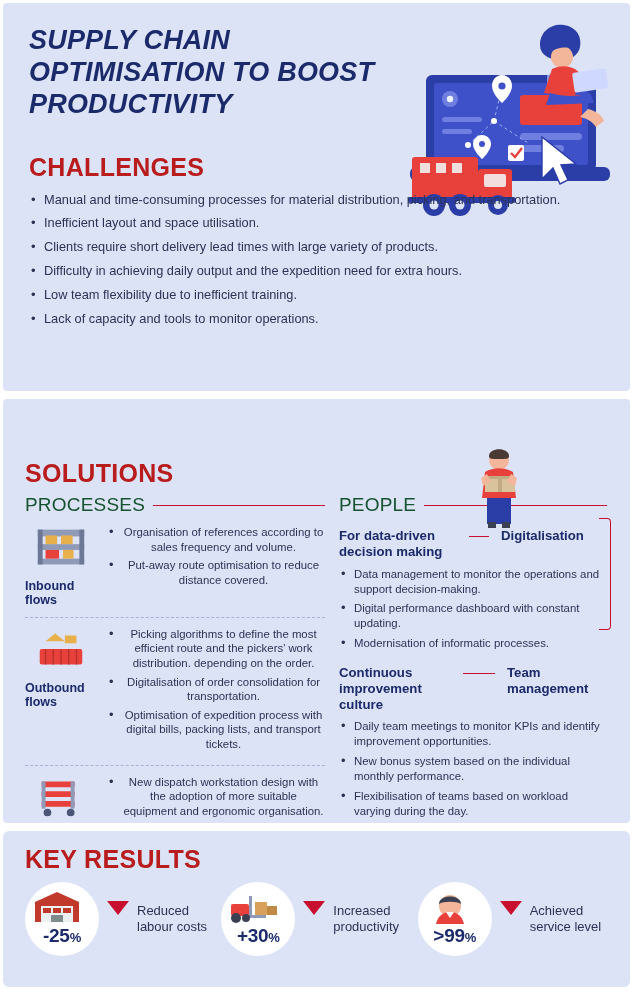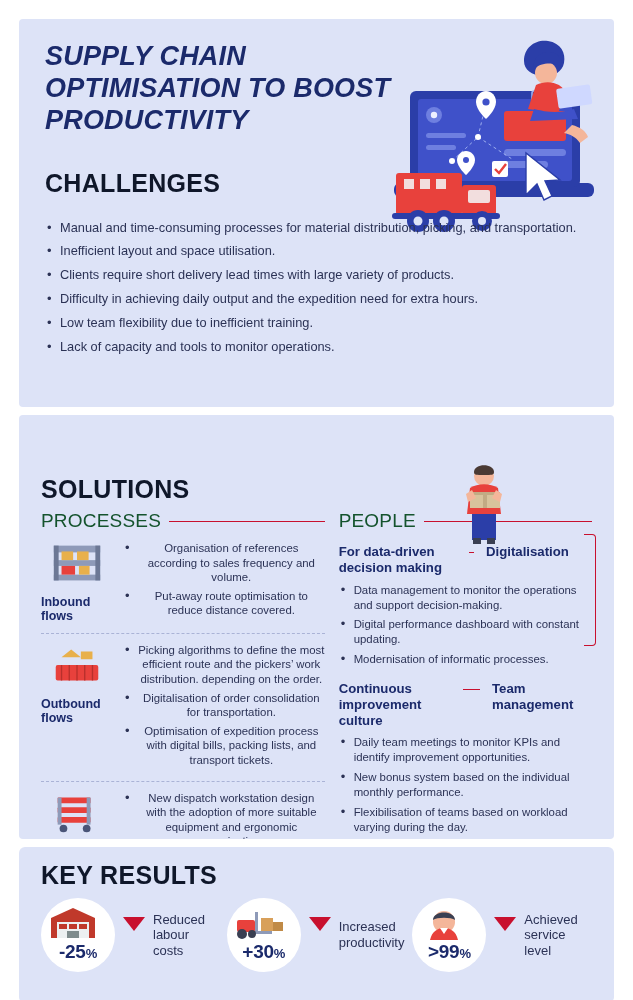--- a/index.html
+++ b/index.html
@@ -2,21 +2,21 @@
 <html><head>
 <meta charset="utf-8">
 <style>
   * { box-sizing: border-box; margin: 0; padding: 0; }
   body {
     width: 633px; height: 1000px;
     background: #ffffff;
     font-family: "Liberation Sans", sans-serif;
     overflow: hidden;
   }
-  .page { width: 633px; height: 717px; background: #ffffff; padding: 19px; }
+  .page { width: 633px; height: 717px; background: #ffffff; padding: 3px; }
 
   
   .panel {
     background: #dde3f7;
     border-radius: 4px;
     position: relative;
   }
   #panel-challenges { height: 388px; padding: 22px 26px 0 26px; overflow: hidden; }
   #panel-solutions  { height: 424px; margin-top: 8px; padding: 16px 22px 0 22px; overflow: hidden; }
   #panel-results    { height: 156px; margin-top: 8px; padding: 14px 22px 0 22px; overflow: hidden; border-radius: 6px; }
@@ -27,28 +27,28 @@
     font-weight: bold;
     font-style: italic;
     color: #1b2a6b;
     line-height: 1.18;
     letter-spacing: .2px;
     width: 370px;
     position: relative; z-index: 4;
   }
 
   .section-head {
-    color: #0f172a;
+    color: #b91c1c;
     font-size: 25px;
     font-weight: bold;
     letter-spacing: .3px;
   }
   #challenges-heading { margin-top: 32px; }
 
-  ul.bullets { list-style: none; margin-top: 22px; }
+  ul.bullets { list-style: none; margin-top: 10px; }
   ul.bullets li {
     position: relative;
     padding-left: 15px;
     font-size: 12.8px;
     color: #2b3255;
     line-height: 1.32;
     margin-bottom: 7px;
   }
   ul.bullets li:before {
     content: "•";

